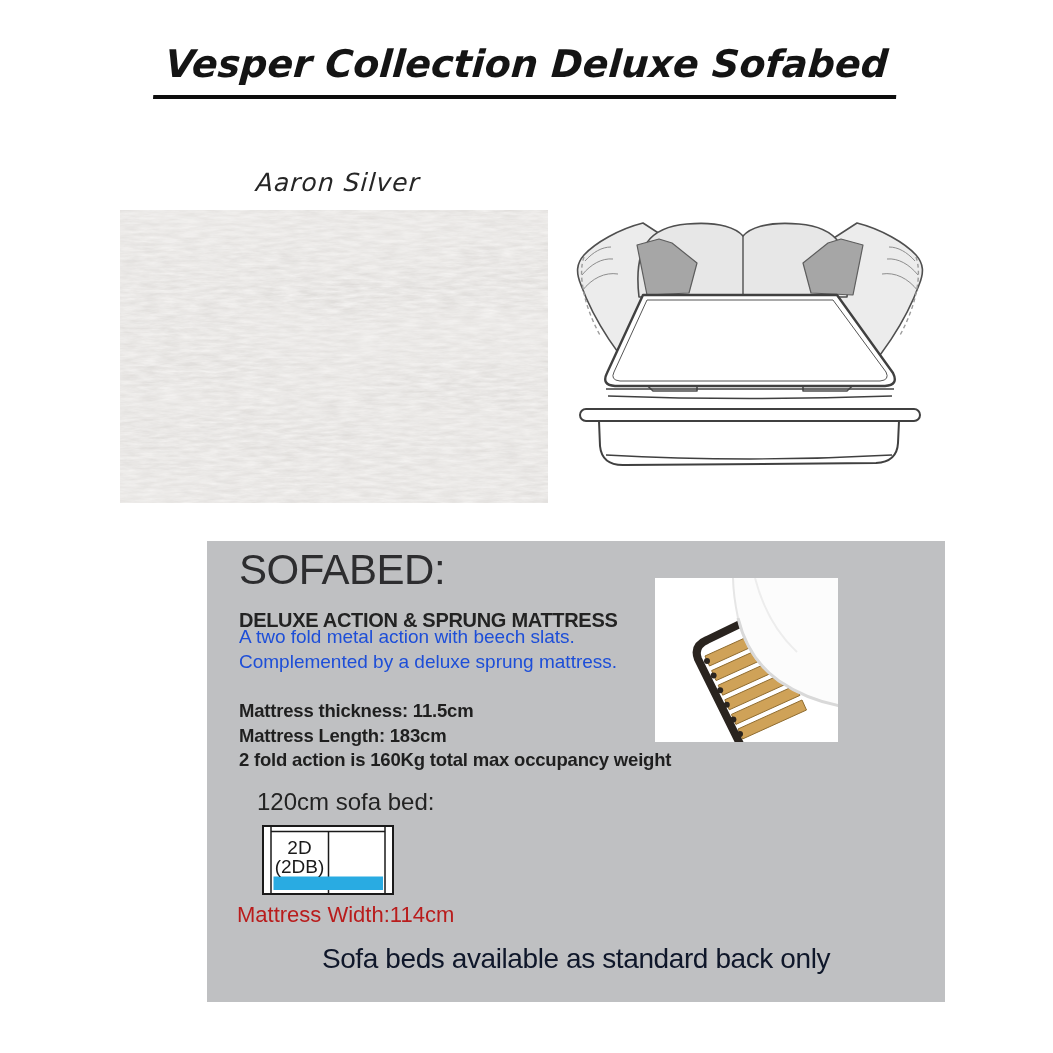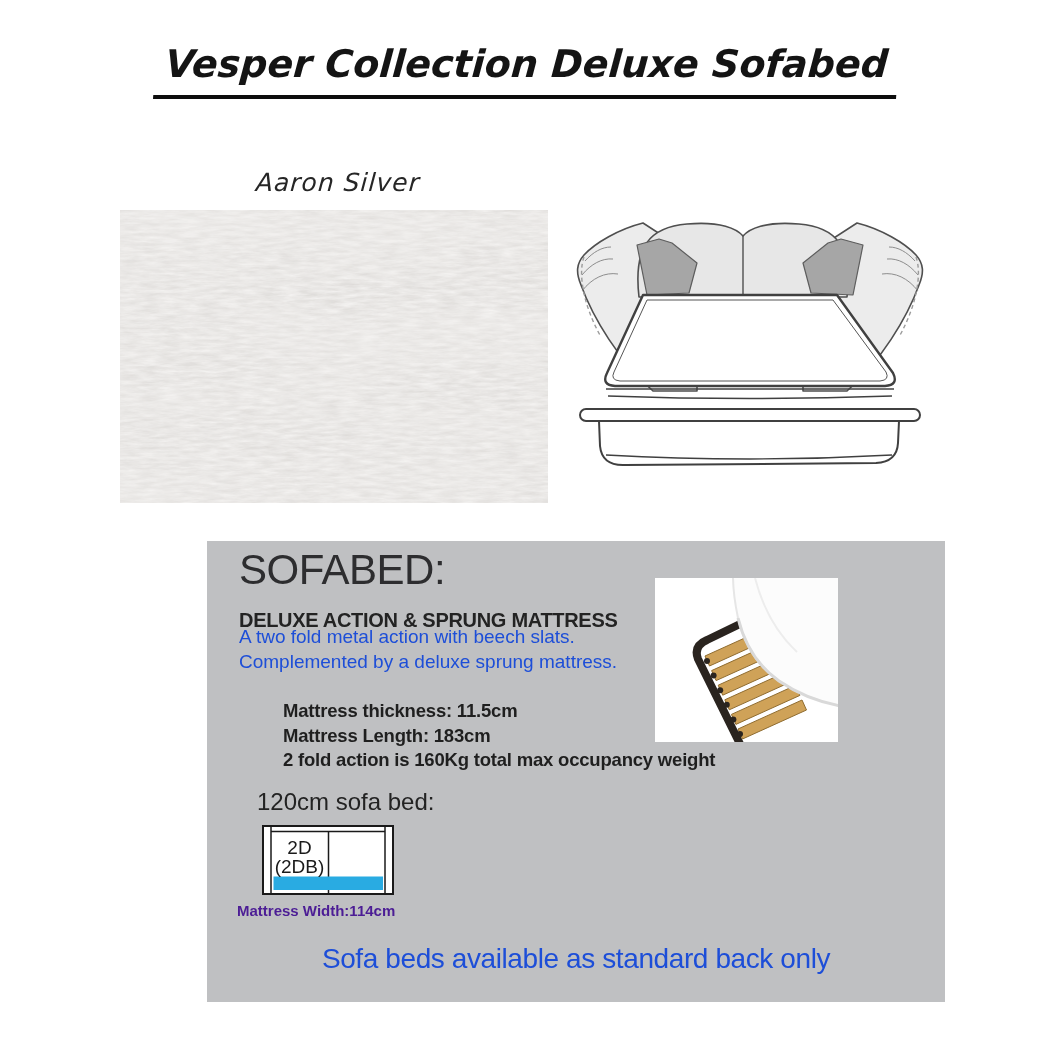--- a/index.html
+++ b/index.html
@@ -32,28 +32,28 @@
 
   
   .panel{left:207px;top:541px;width:738px;height:461px;background:#bfc0c2;}
   .panel .heading{
     left:32px;top:5px;font-size:42px;font-weight:normal;letter-spacing:-0.5px;color:#2d2d2f;
   }
   .panel .subheading{
     left:32px;top:68px;font-size:20px;font-weight:bold;letter-spacing:-0.3px;color:#232323;
   }
   .panel .desc{left:32px;top:84px;font-size:19px;line-height:24.5px;color:#1d4ed8;}
-  .panel .specs{left:32px;top:158px;font-size:18.5px;line-height:24.5px;font-weight:bold;letter-spacing:-0.2px;color:#1f1f1f;margin-left:44px;}
+  .panel .specs{left:32px;top:158px;font-size:18.5px;line-height:24.5px;font-weight:bold;letter-spacing:-0.2px;color:#1f1f1f;}
   .mech{left:448px;top:37px;width:183px;height:164px;}
   .size-label{left:50px;top:247px;font-size:24px;color:#232323;}
   .plan{left:55px;top:284px;width:132px;height:70px;}
-  .width-label{left:30px;top:361px;font-size:15px;font-weight:bold;color:#4c1d95;}
+  .width-label{left:30px;top:361px;font-size:22px;font-weight:normal;color:#b91c1c;}
   .footer-note{
     left:0;right:0;top:402px;text-align:center;
-    font-size:28px;letter-spacing:-0.4px;color:#1d4ed8;
+    font-size:28px;letter-spacing:-0.4px;color:#0f172a;
   }
 </style>
 </head>
 <body>
 
 <div id="canvas">
 
   <div class="abs title-wrap">
     <span class="title-text">Vesper Collection Deluxe Sofabed</span>
   </div>

